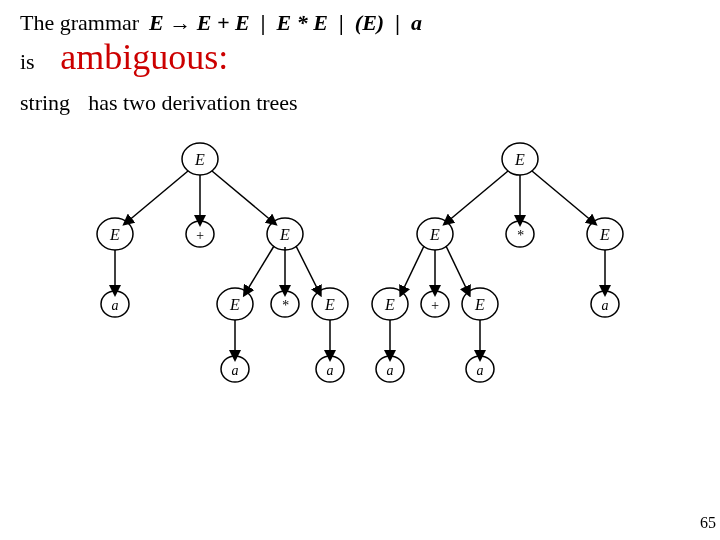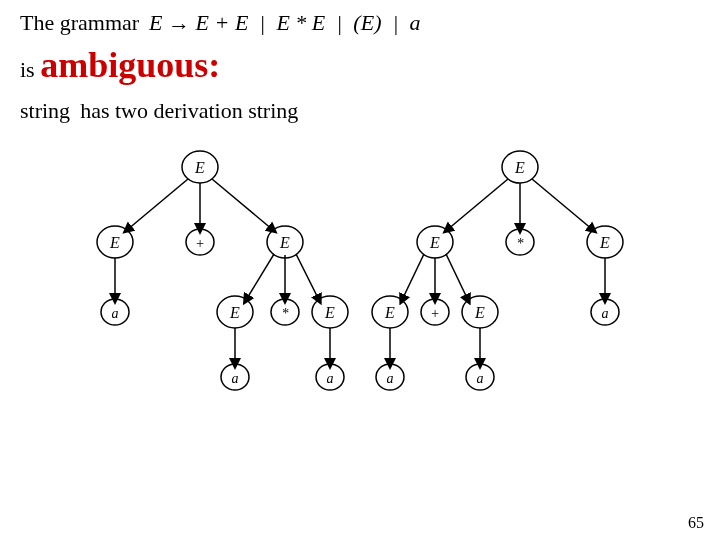--- a/index.html
+++ b/index.html
@@ -11,86 +11,87 @@
       overflow: hidden;
       position: relative;
     }
     .content {
       padding: 10px 20px;
     }
     .line1 {
       display: flex;
       align-items: center;
       gap: 10px;
-      margin-bottom: 8px;
     }
     .grammar-text {
       font-size: 22px;
       color: #000;
     }
     .grammar-formula {
       font-size: 22px;
       font-style: italic;
       color: #000;
+      font-weight: bold;
     }
     .line2 {
       font-size: 22px;
       margin-bottom: 12px;
       color: #000;
     }
     .line2 .is-text {
       font-size: 22px;
       text-align: center;
     }
     .line2 .ambiguous {
       font-size: 36px;
-      font-weight: bold;
+      font-weight: normal;
       color: #cc0000;
+      margin-left: 20px;
     }
     .line3 {
       display: flex;
       align-items: center;
-      gap: 10px;
+      gap: 18px;
       margin-bottom: 18px;
       font-size: 22px;
     }
     .trees-container {
       display: flex;
       justify-content: space-around;
       align-items: flex-start;
       padding: 0 20px;
     }
     svg text {
       font-family: 'Times New Roman', Times, serif;
       font-style: italic;
     }
     .page-num {
       position: absolute;
       bottom: 8px;
-      right: 16px;
+      right: 4px;
       font-size: 16px;
       color: #000;
     }
   </style>
 </head>
 <body>
 
 <div class="content">
   <div class="line1">
     <span class="grammar-text">The grammar</span>
     <span class="grammar-formula">
       <i>E</i> → <i>E</i> + <i>E</i> &nbsp;|&nbsp; <i>E</i> * <i>E</i> &nbsp;|&nbsp; (<i>E</i>) &nbsp;|&nbsp; <i>a</i>
     </span>
   </div>
   <div class="line2">
     <span class="is-text">is </span><span class="ambiguous">ambiguous:</span>
   </div>
   <div class="line3">
     <span>string</span>
-    <span>has two derivation string</span>
+    <span>has two derivation trees</span>
   </div>
 
   <div class="trees-container">
 
     <svg width="300" height="260" viewBox="0 0 300 260">
 
       <ellipse cx="150" cy="25" rx="18" ry="16" fill="white" stroke="black" stroke-width="1.5"></ellipse>
       <text x="150" y="31" text-anchor="middle" font-size="16">E</text>
 
       <ellipse cx="65" cy="100" rx="18" ry="16" fill="white" stroke="black" stroke-width="1.5"></ellipse>

